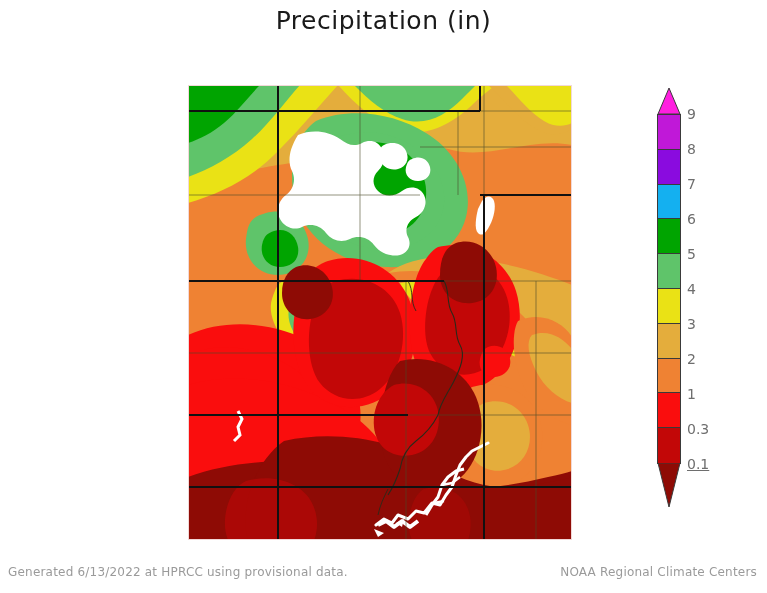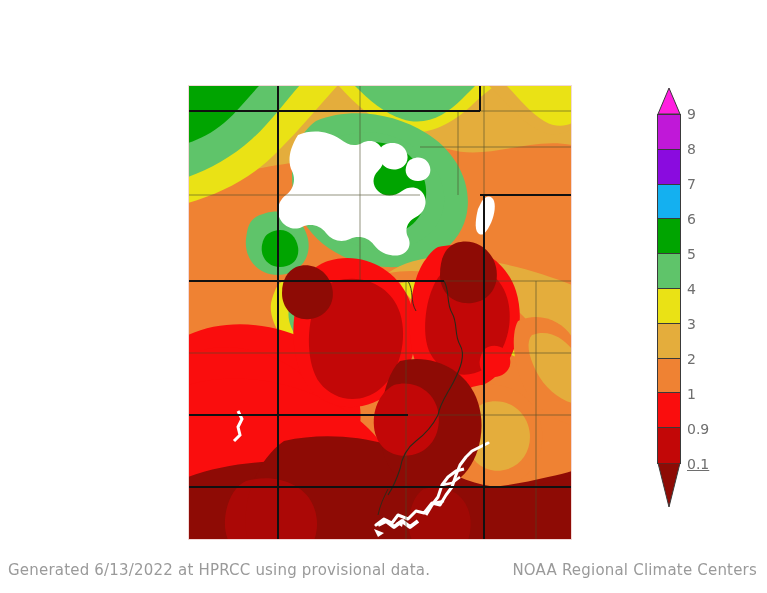--- a/index.html
+++ b/index.html
@@ -111,32 +111,33 @@
     color: #6e6e6e;
     white-space: nowrap;
     transform: translateY(-50%);
   }
 
   
   #footer-left, #footer-right {
     position: absolute;
     bottom: 14px;
     font-family: "DejaVu Sans", sans-serif;
-    font-size: 15px;
+    font-size: 12px;
     color: #9a9a9a;
     white-space: nowrap;
     letter-spacing: 0.2px;
   }
   #footer-left  { left: 8px; }
   #footer-right { right: 10px; margin-left: 48px; }
 </style>
 </head>
 <body>
 
 <div id="title-block">
+  <div class="title-line">Precipitation (in)</div>
 </div>
 
 <div id="map-panel">
   <svg viewBox="0 0 384 455" preserveAspectRatio="none">
     <defs>
       <clipPath id="mapclip">
           <rect x="0" y="0" width="384" height="455"></rect>
         </clipPath>
     </defs>
     <g clip-path="url(#mapclip)">
@@ -292,19 +293,19 @@
   <div id="cb-labels">
       <div class="cb-label" style="top: 0px;">9</div>
       <div class="cb-label" style="top: 35px;">8</div>
       <div class="cb-label" style="top: 70px;">7</div>
       <div class="cb-label" style="top: 105px;">6</div>
       <div class="cb-label" style="top: 140px;">5</div>
       <div class="cb-label" style="top: 175px;">4</div>
       <div class="cb-label" style="top: 210px;">3</div>
       <div class="cb-label" style="top: 245px;">2</div>
       <div class="cb-label" style="top: 280px;">1</div>
-      <div class="cb-label" style="top: 315px;">0.9</div>
+      <div class="cb-label" style="top: 315px;">0.3</div>
       <div class="cb-label" style="top: 350px; text-decoration: underline;">0.1</div>
     </div>
 </div>
 
 <div id="footer-left">Generated 6/13/2022 at HPRCC using provisional data.</div>
 <div id="footer-right">NOAA Regional Climate Centers</div>
 
 </body></html>

